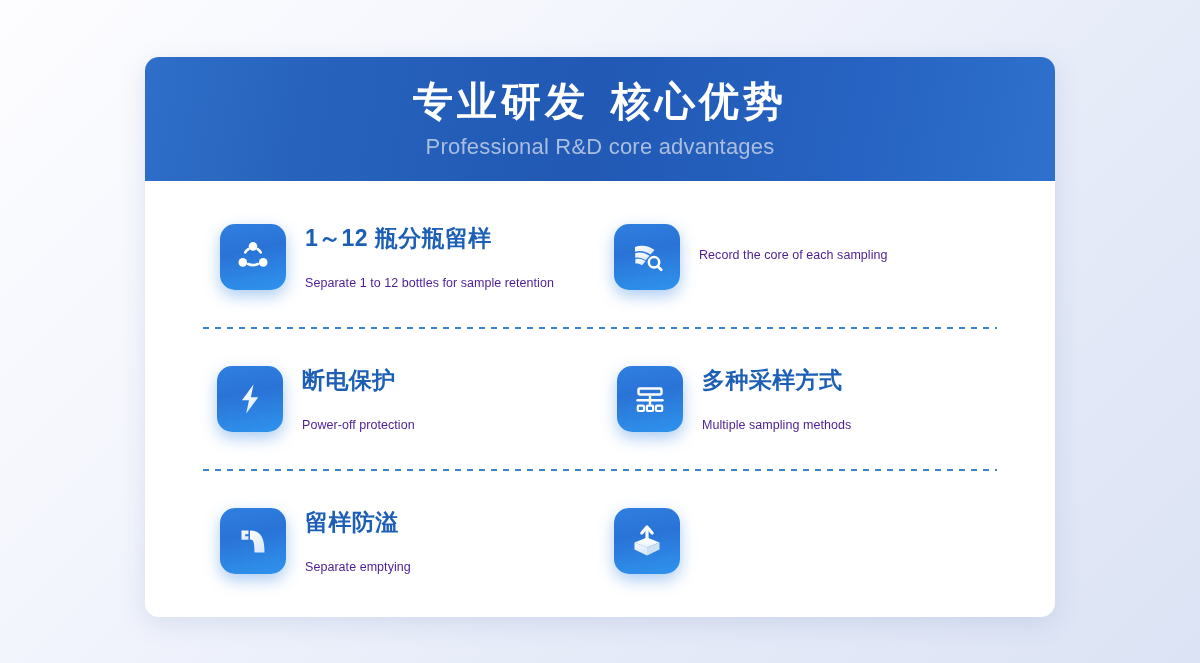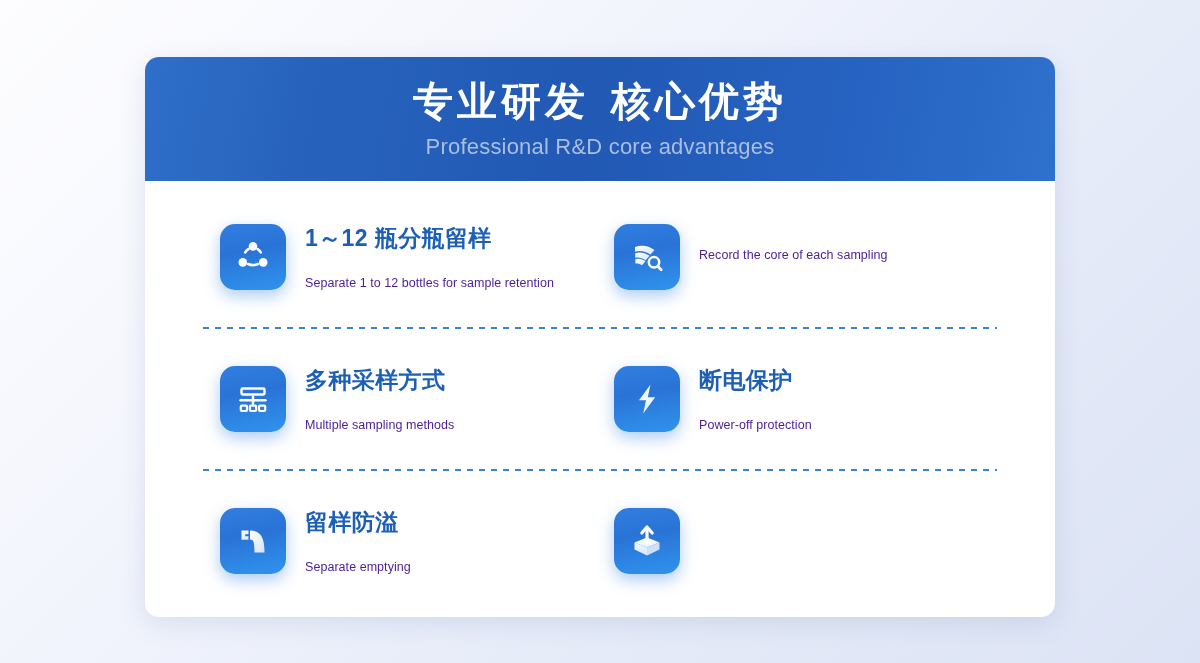--- a/index.html
+++ b/index.html
@@ -202,55 +202,55 @@
       </div>
 
     </div>
 
     <div class="divider-wrap">
       <div class="divider"></div>
     </div>
 
     <div class="feature-row">
 
+      <div class="feature right">
+        <div class="icon-tile">
+          <svg width="38" height="38" viewBox="0 0 38 38" aria-hidden="true">
+            <defs>
+              <linearGradient id="bolt" x1="0" y1="0" x2="0.4" y2="1">
+                <stop offset="0%" stop-color="#ffffff"></stop>
+                <stop offset="100%" stop-color="#e3effc"></stop>
+              </linearGradient>
+            </defs>
+            <path d="M22.5 4.5 L 11 20.2 L 18 20.2 L 15.2 33.5 L 27.2 17.2 L 19.8 17.2 Z" fill="url(#bolt)"></path>
+          </svg>
+        </div>
+        <div class="feature-text">
+          <div class="feature-title">断电保护</div>
+          <div class="feature-desc">Power-off protection</div>
+        </div>
+      </div>
+
       <div class="feature left">
         <div class="icon-tile">
           <svg width="38" height="38" viewBox="0 0 38 38" aria-hidden="true">
             <rect x="7.5" y="8.5" width="23" height="6" rx="1.2" fill="none" stroke="#ffffff" stroke-width="2.4"></rect>
             <line x1="6.5" y1="20.3" x2="31.5" y2="20.3" stroke="#ffffff" stroke-width="2.4" stroke-linecap="round"></line>
             <line x1="19" y1="16.6" x2="19" y2="24" stroke="#ffffff" stroke-width="2.4" stroke-linecap="round"></line>
             <rect x="6.8" y="25.6" width="6.2" height="5.4" rx="1" fill="none" stroke="#ffffff" stroke-width="2.2"></rect>
             <rect x="15.9" y="25.6" width="6.2" height="5.4" rx="1" fill="none" stroke="#ffffff" stroke-width="2.2"></rect>
             <rect x="25" y="25.6" width="6.2" height="5.4" rx="1" fill="none" stroke="#ffffff" stroke-width="2.2"></rect>
           </svg>
         </div>
         <div class="feature-text">
           <div class="feature-title">多种采样方式</div>
           <div class="feature-desc">Multiple sampling methods</div>
         </div>
       </div>
 
-      <div class="feature right">
-        <div class="icon-tile">
-          <svg width="38" height="38" viewBox="0 0 38 38" aria-hidden="true">
-            <defs>
-              <linearGradient id="bolt" x1="0" y1="0" x2="0.4" y2="1">
-                <stop offset="0%" stop-color="#ffffff"></stop>
-                <stop offset="100%" stop-color="#e3effc"></stop>
-              </linearGradient>
-            </defs>
-            <path d="M22.5 4.5 L 11 20.2 L 18 20.2 L 15.2 33.5 L 27.2 17.2 L 19.8 17.2 Z" fill="url(#bolt)"></path>
-          </svg>
-        </div>
-        <div class="feature-text">
-          <div class="feature-title">断电保护</div>
-          <div class="feature-desc">Power-off protection</div>
-        </div>
-      </div>
-
     </div>
 
     <div class="divider-wrap">
       <div class="divider"></div>
     </div>
 
     <div class="feature-row">
 
       <div class="feature left">
         <div class="icon-tile">

